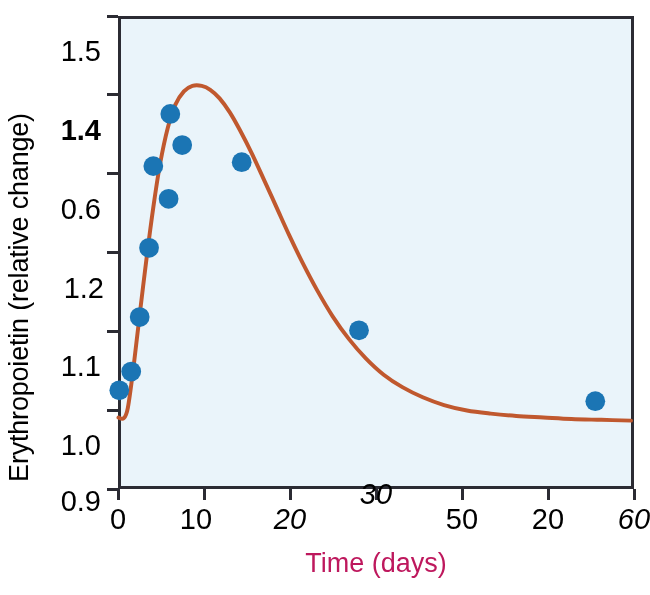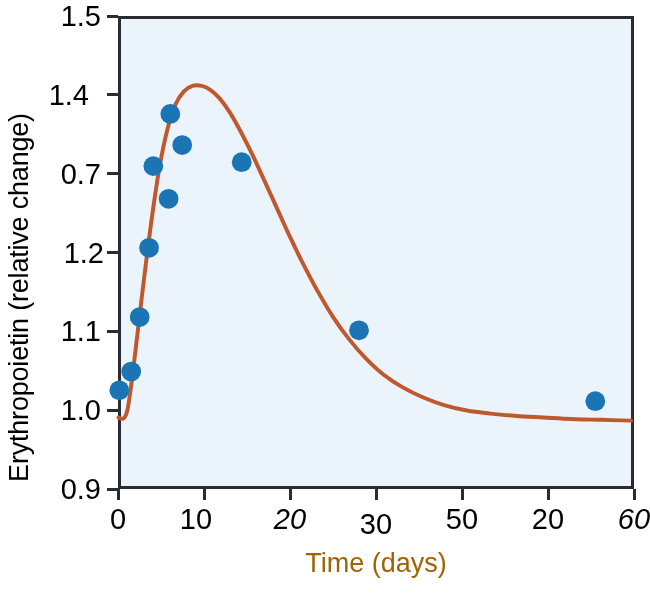--- a/index.html
+++ b/index.html
@@ -37,21 +37,21 @@
     white-space: nowrap;
     letter-spacing: -0.2px;
   }
   #xlabel {
     position: absolute;
     left: 118px;
     top: 548px;
     width: 516px;
     text-align: center;
     font-size: 27px;
-    color: #a16207;
+    color: #be185d;
     white-space: nowrap;
   }
   
   #plot {
     position: absolute;
     left: 118px;
     top: 16px;
     width: 516px;
     height: 473px;
     background: #eaf4fa;
@@ -74,20 +74,21 @@
     height: 3px;
     background: #2b2b33;
   }
   .ytick-label {
     position: absolute;
     text-align: right;
     font-size: 29px;
     color: #000000;
     white-space: nowrap;
     transform: translateY(-50%);
+    margin-top: 35px;
   }
   .xtick {
     position: absolute;
     width: 3px;
     height: 11px;
     background: #2b2b33;
   }
   .xtick-label {
     position: absolute;
     font-size: 29px;
@@ -119,43 +120,43 @@
           <circle cx="61.92" cy="127.71" r="10" fill="#1b75b4"></circle>
           <circle cx="122.12" cy="145.05" r="10" fill="#1b75b4"></circle>
           <circle cx="240.80" cy="315.33" r="10" fill="#1b75b4"></circle>
           <circle cx="479.88" cy="387.07" r="10" fill="#1b75b4"></circle>
         </g>
     </svg>
   </div>
 
   <div id="yticks-container">
       <div class="ytick" style="left: 107px; top: 487.5px;"></div>
-      <div class="ytick-label" style="left: 30px; width: 71px; top: 489px;">0.9</div>
+      <div class="ytick-label" style="left: 30px; width: 71px; top: 466px;">0.9</div>
       <div class="ytick" style="left: 107px; top: 408.667px;"></div>
       <div class="ytick-label" style="left: 30px; width: 71px; top: 410.167px;">1.0</div>
       <div class="ytick" style="left: 107px; top: 329.833px;"></div>
       <div class="ytick-label" style="left: 30px; width: 71px; top: 331.333px;">1.1</div>
       <div class="ytick" style="left: 107px; top: 251px;"></div>
       <div class="ytick-label" style="left: 33px; width: 71px; top: 252.5px;">1.2</div>
       <div class="ytick" style="left: 107px; top: 172.167px;"></div>
-      <div class="ytick-label" style="left: 30px; width: 71px; top: 173.667px;">0.7</div>
+      <div class="ytick-label" style="left: 30px; width: 71px; top: 173.667px;">0.6</div>
       <div class="ytick" style="left: 107px; top: 93.3333px;"></div>
-      <div class="ytick-label" style="left: 18px; width: 71px; top: 94.8333px;">1.4</div>
+      <div class="ytick-label" style="left: 30px; width: 71px; top: 94.8333px; font-weight: bold;">1.4</div>
       <div class="ytick" style="left: 107px; top: 14.5px;"></div>
       <div class="ytick-label" style="left: 30px; width: 71px; top: 16px;">1.5</div>
     </div>
   <div id="xticks-container">
       <div class="xtick" style="left: 116.5px; top: 489px;"></div>
       <div class="xtick-label" style="left: 118px; top: 503px;">0</div>
       <div class="xtick" style="left: 202.5px; top: 489px;"></div>
       <div class="xtick-label" style="left: 196px; top: 503px;">10</div>
       <div class="xtick" style="left: 288.5px; top: 489px;"></div>
       <div class="xtick-label" style="left: 290px; top: 503px; font-style: italic;">20</div>
       <div class="xtick" style="left: 374.5px; top: 489px;"></div>
-      <div class="xtick-label" style="left: 376px; top: 508px;">30</div>
+      <div class="xtick-label" style="left: 376px; top: 478px; font-style: italic;">30</div>
       <div class="xtick" style="left: 460.5px; top: 489px;"></div>
       <div class="xtick-label" style="left: 462px; top: 503px;">50</div>
       <div class="xtick" style="left: 546.5px; top: 489px;"></div>
       <div class="xtick-label" style="left: 548px; top: 503px;">20</div>
       <div class="xtick" style="left: 632.5px; top: 489px;"></div>
       <div class="xtick-label" style="left: 634px; top: 503px; font-style: italic;">60</div>
     </div>
 
   <div id="xlabel">Time (days)</div>
 

